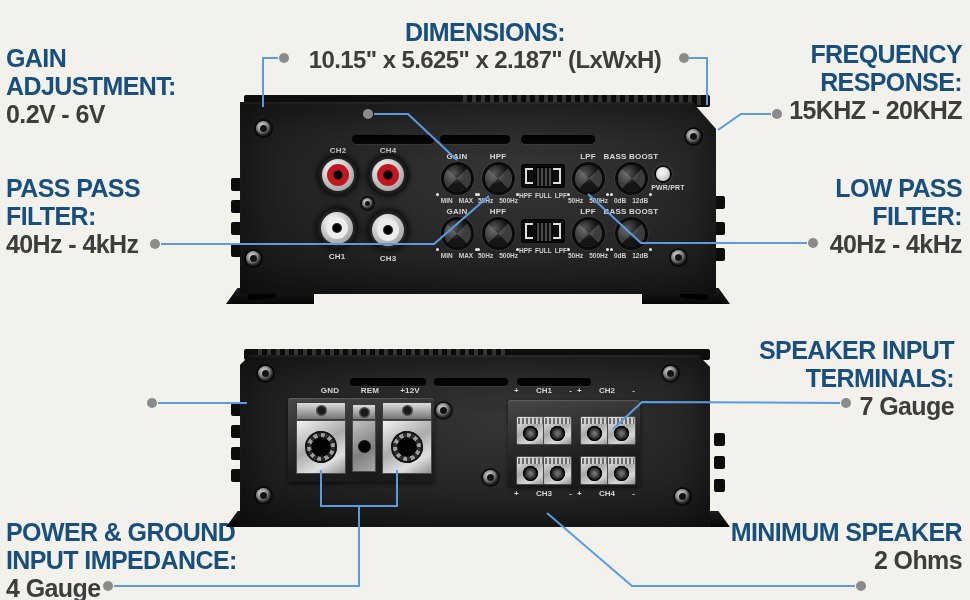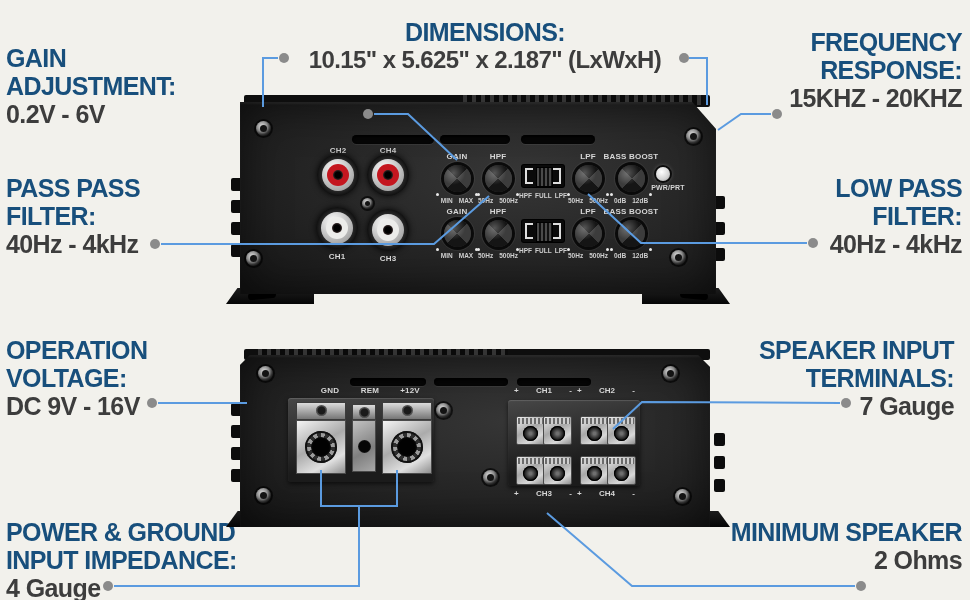--- a/index.html
+++ b/index.html
@@ -103,43 +103,38 @@
     <div class="h">GAIN</div>
     <div class="h">ADJUSTMENT:</div>
     <div class="v">0.2V - 6V</div>
   </div>
 
   <div class="co center co-dims" style="left:235px;top:18px;width:500px">
     <div class="h">DIMENSIONS:</div>
     <div class="v">10.15" x 5.625" x 2.187" (LxWxH)</div>
   </div>
 
-  <div class="co right" style="right:8px;top:28px">
+  <div class="co right" style="right:8px;top:40px">
     <div class="h">FREQUENCY</div>
     <div class="h">RESPONSE:</div>
     <div class="v">15KHZ - 20KHZ</div>
   </div>
 
   <div class="co" style="left:6px;top:174px">
     <div class="h">PASS PASS</div>
     <div class="h">FILTER:</div>
     <div class="v">40Hz - 4kHz</div>
   </div>
 
   <div class="co right" style="right:8px;top:174px">
     <div class="h">LOW PASS</div>
     <div class="h">FILTER:</div>
     <div class="v">40Hz - 4kHz</div>
   </div>
 
-  <div class="co" style="left:6px;top:336px">
-    <div class="h">OPERATION</div>
-    <div class="h">VOLTAGE:</div>
-    <div class="v">DC 9V - 16V</div>
-  </div>
 
   <div class="co right" style="right:16px;top:336px">
     <div class="h">SPEAKER INPUT</div>
     <div class="h">TERMINALS:</div>
     <div class="v">7 Gauge</div>
   </div>
 
   <div class="co" style="left:6px;top:518px">
     <div class="h">POWER &amp; GROUND</div>
     <div class="h">INPUT IMPEDANCE:</div>

